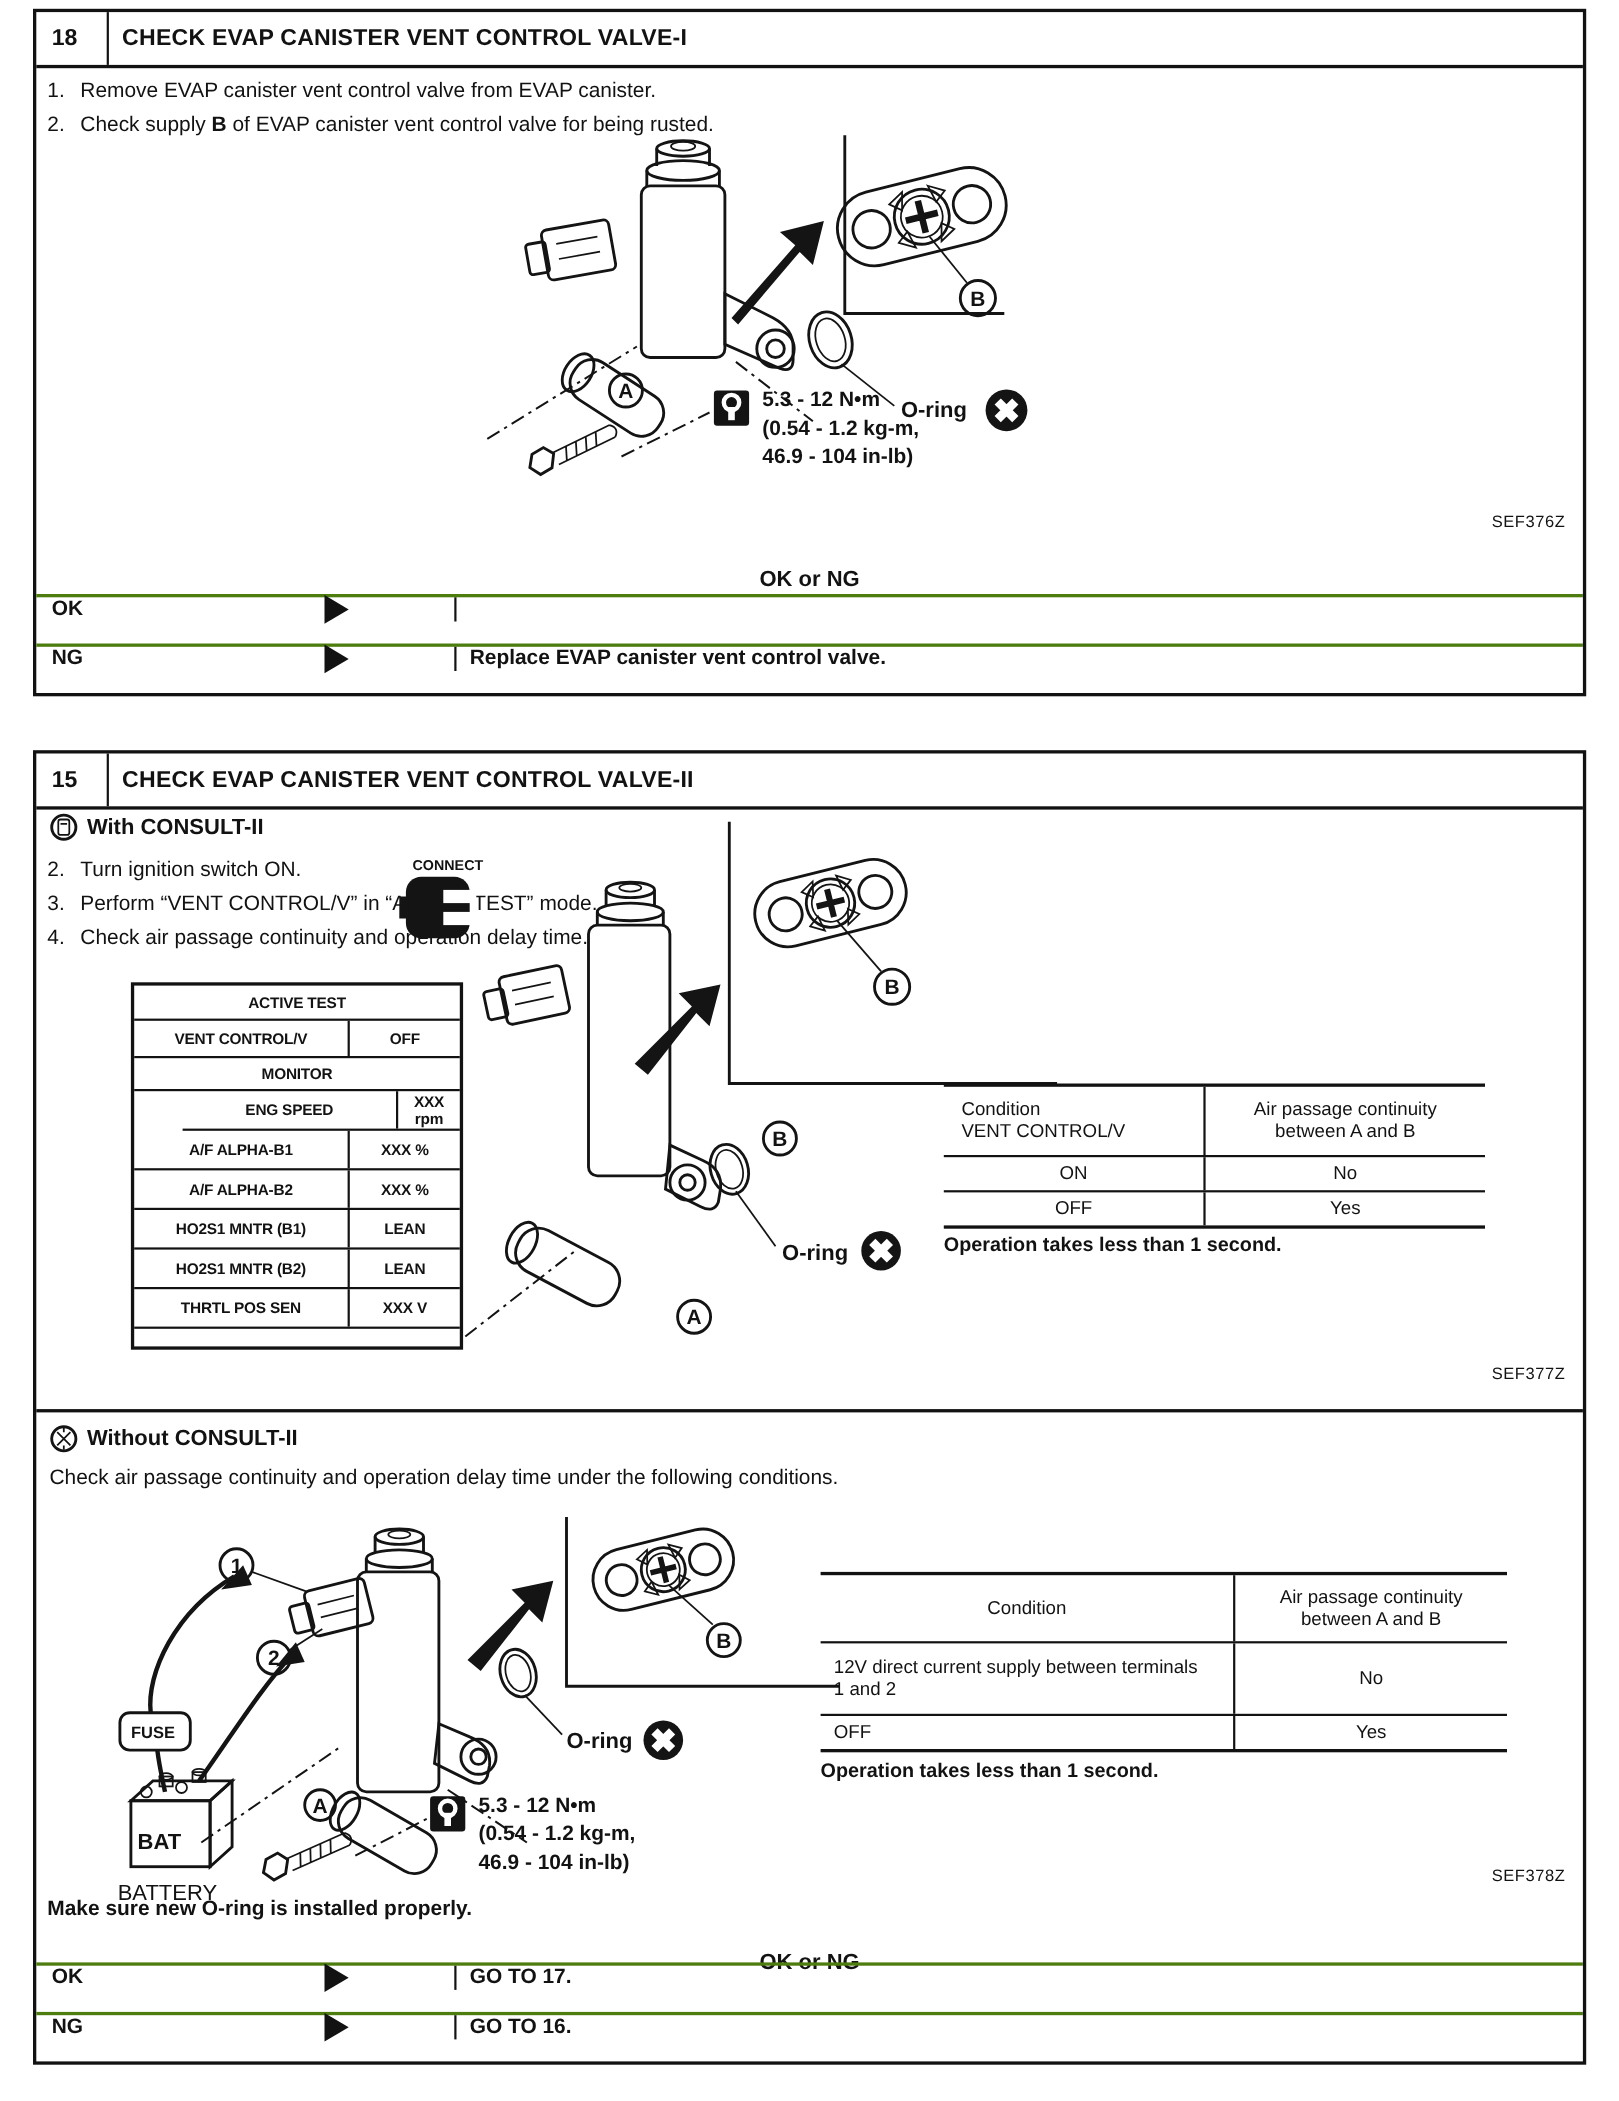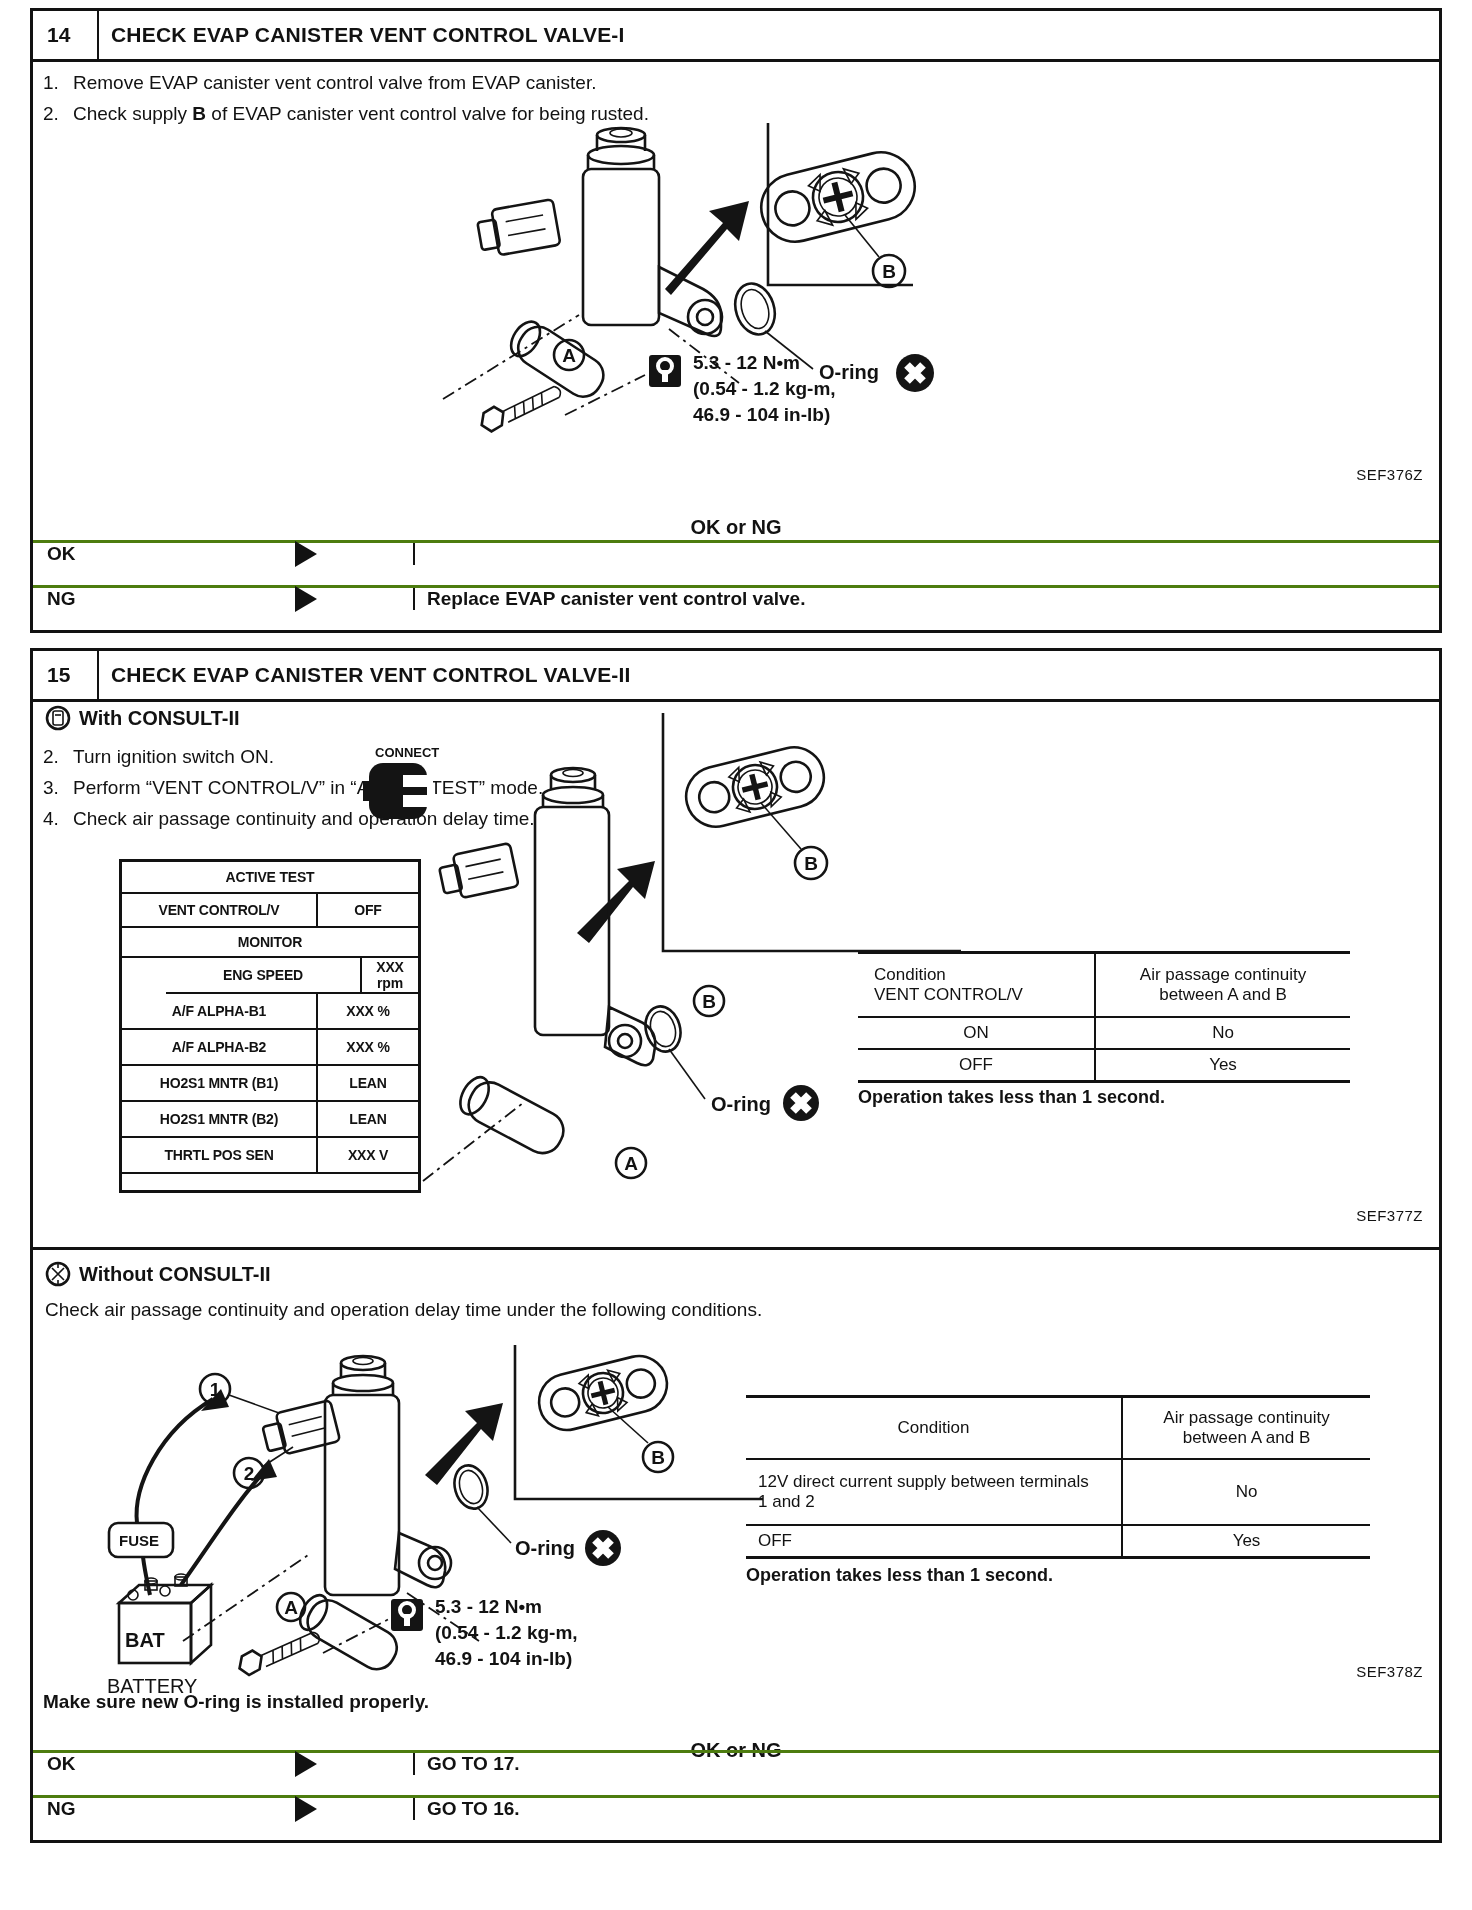--- a/index.html
+++ b/index.html
@@ -53,21 +53,21 @@
   .tiny{font-size:13px;font-weight:bold;}
   .icon-circ{width:26px;height:26px;flex:0 0 26px;}
 </style>
 </head>
 <body>
 
 <div class="page">
 
   <section class="block" style="top:8px;height:625px;">
     <div class="blk-header">
-      <div class="blk-num">14</div>
+      <div class="blk-num">18</div>
       <div class="blk-title">CHECK EVAP CANISTER VENT CONTROL VALVE-I</div>
     </div>
 
     <div class="steps" style="top:56px;">
       <div class="step-line">
         <span class="snum">1.</span><span>Remove EVAP canister vent control valve from EVAP canister.</span><b></b><span></span>
       </div>
       <div class="step-line">
         <span class="snum">2.</span><span>Check supply </span><b>B</b><span> of EVAP canister vent control valve for being rusted.</span>
       </div>
@@ -164,21 +164,21 @@
       <div class="res-row">
         <div class="res-left">
           <span class="res-label">NG</span>
           <span class="tri"></span>
         </div>
         <div class="res-right">Replace EVAP canister vent control valve.</div>
       </div>
     </div>
   </section>
 
-  <section class="block" style="top:648px;height:1195px;">
+  <section class="block" style="top:682px;height:1195px;">
     <div class="blk-header">
       <div class="blk-num">15</div>
       <div class="blk-title">CHECK EVAP CANISTER VENT CONTROL VALVE-II</div>
     </div>
 
     <div class="consult-head" style="top:54px;">
       <svg class="icon-circ" viewBox="0 0 26 26">
         <circle class="ln2" cx="13" cy="13" r="11"></circle>
         <rect class="ln1" x="8" y="6" width="10" height="14" rx="2"></rect>
         <line class="ln1" x1="10" y1="10" x2="16" y2="10"></line>

